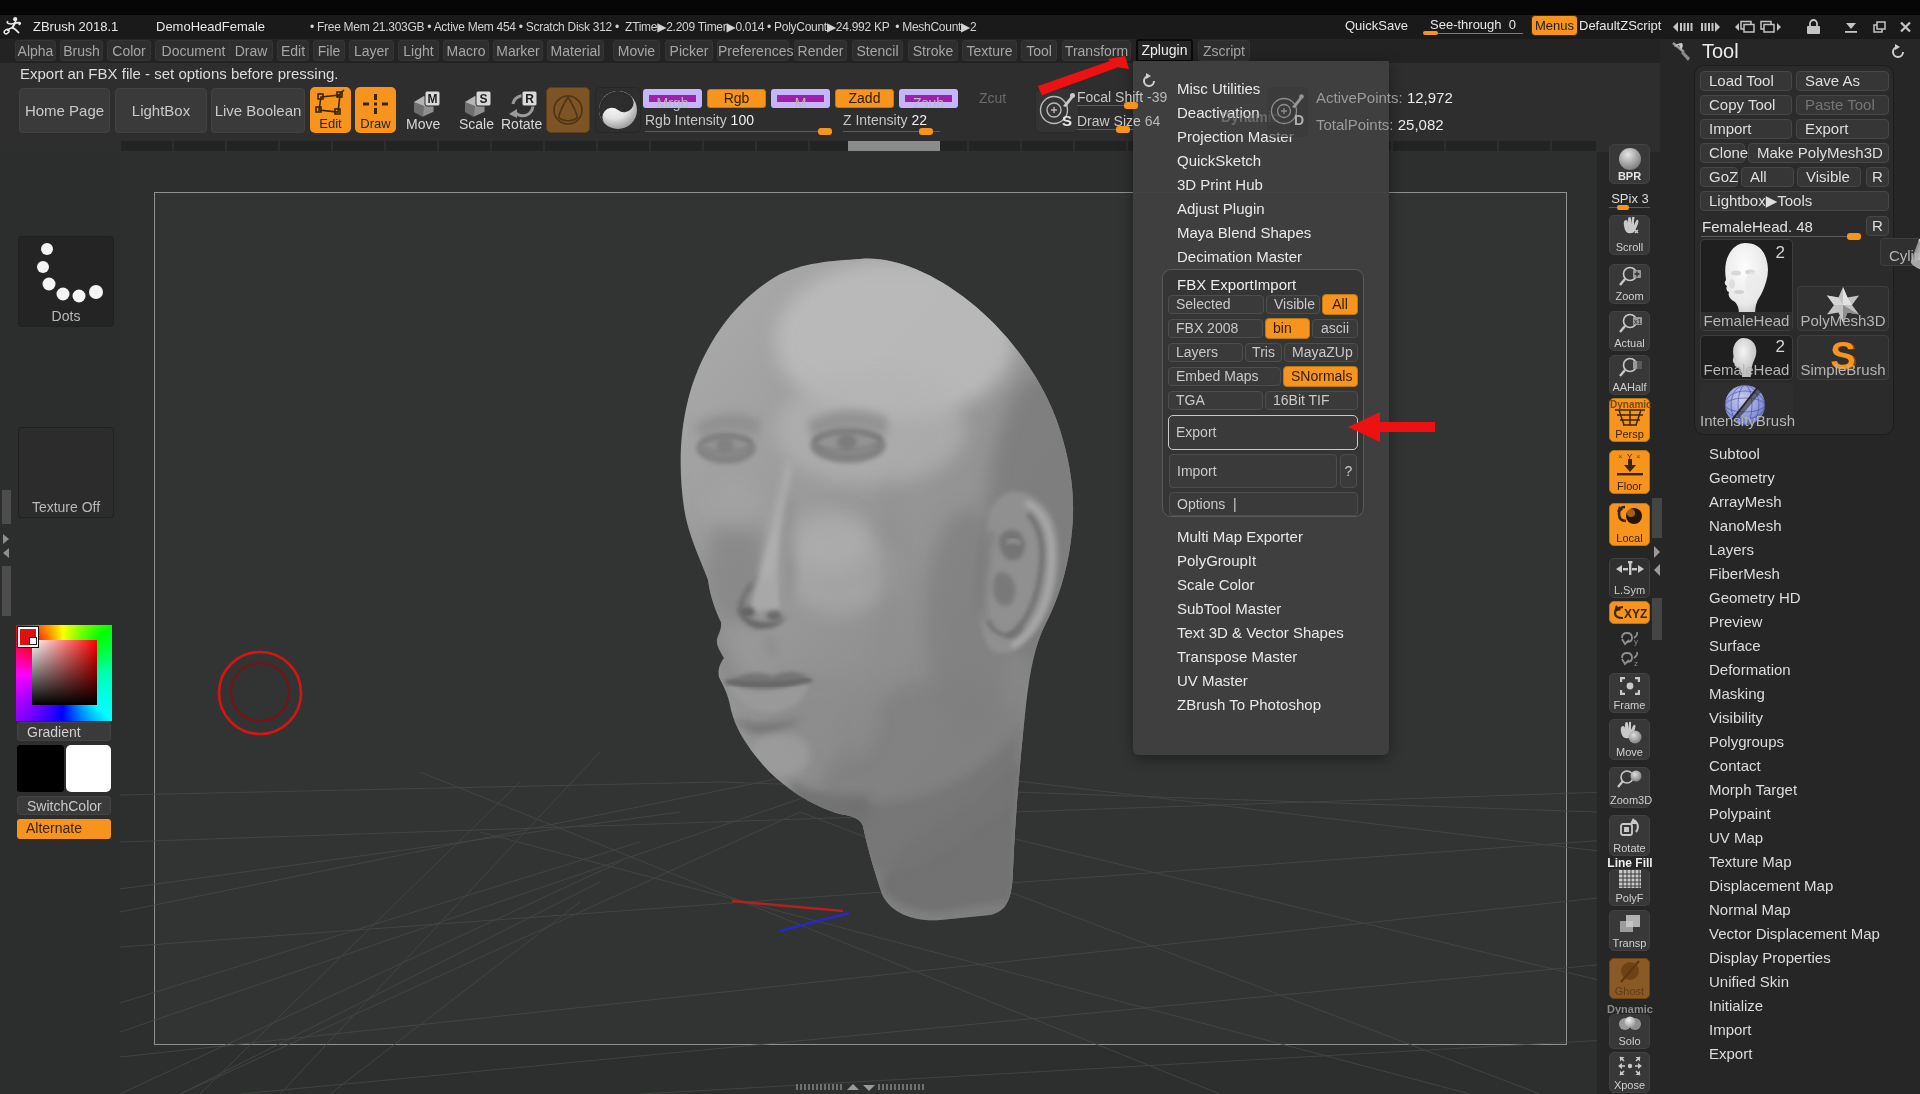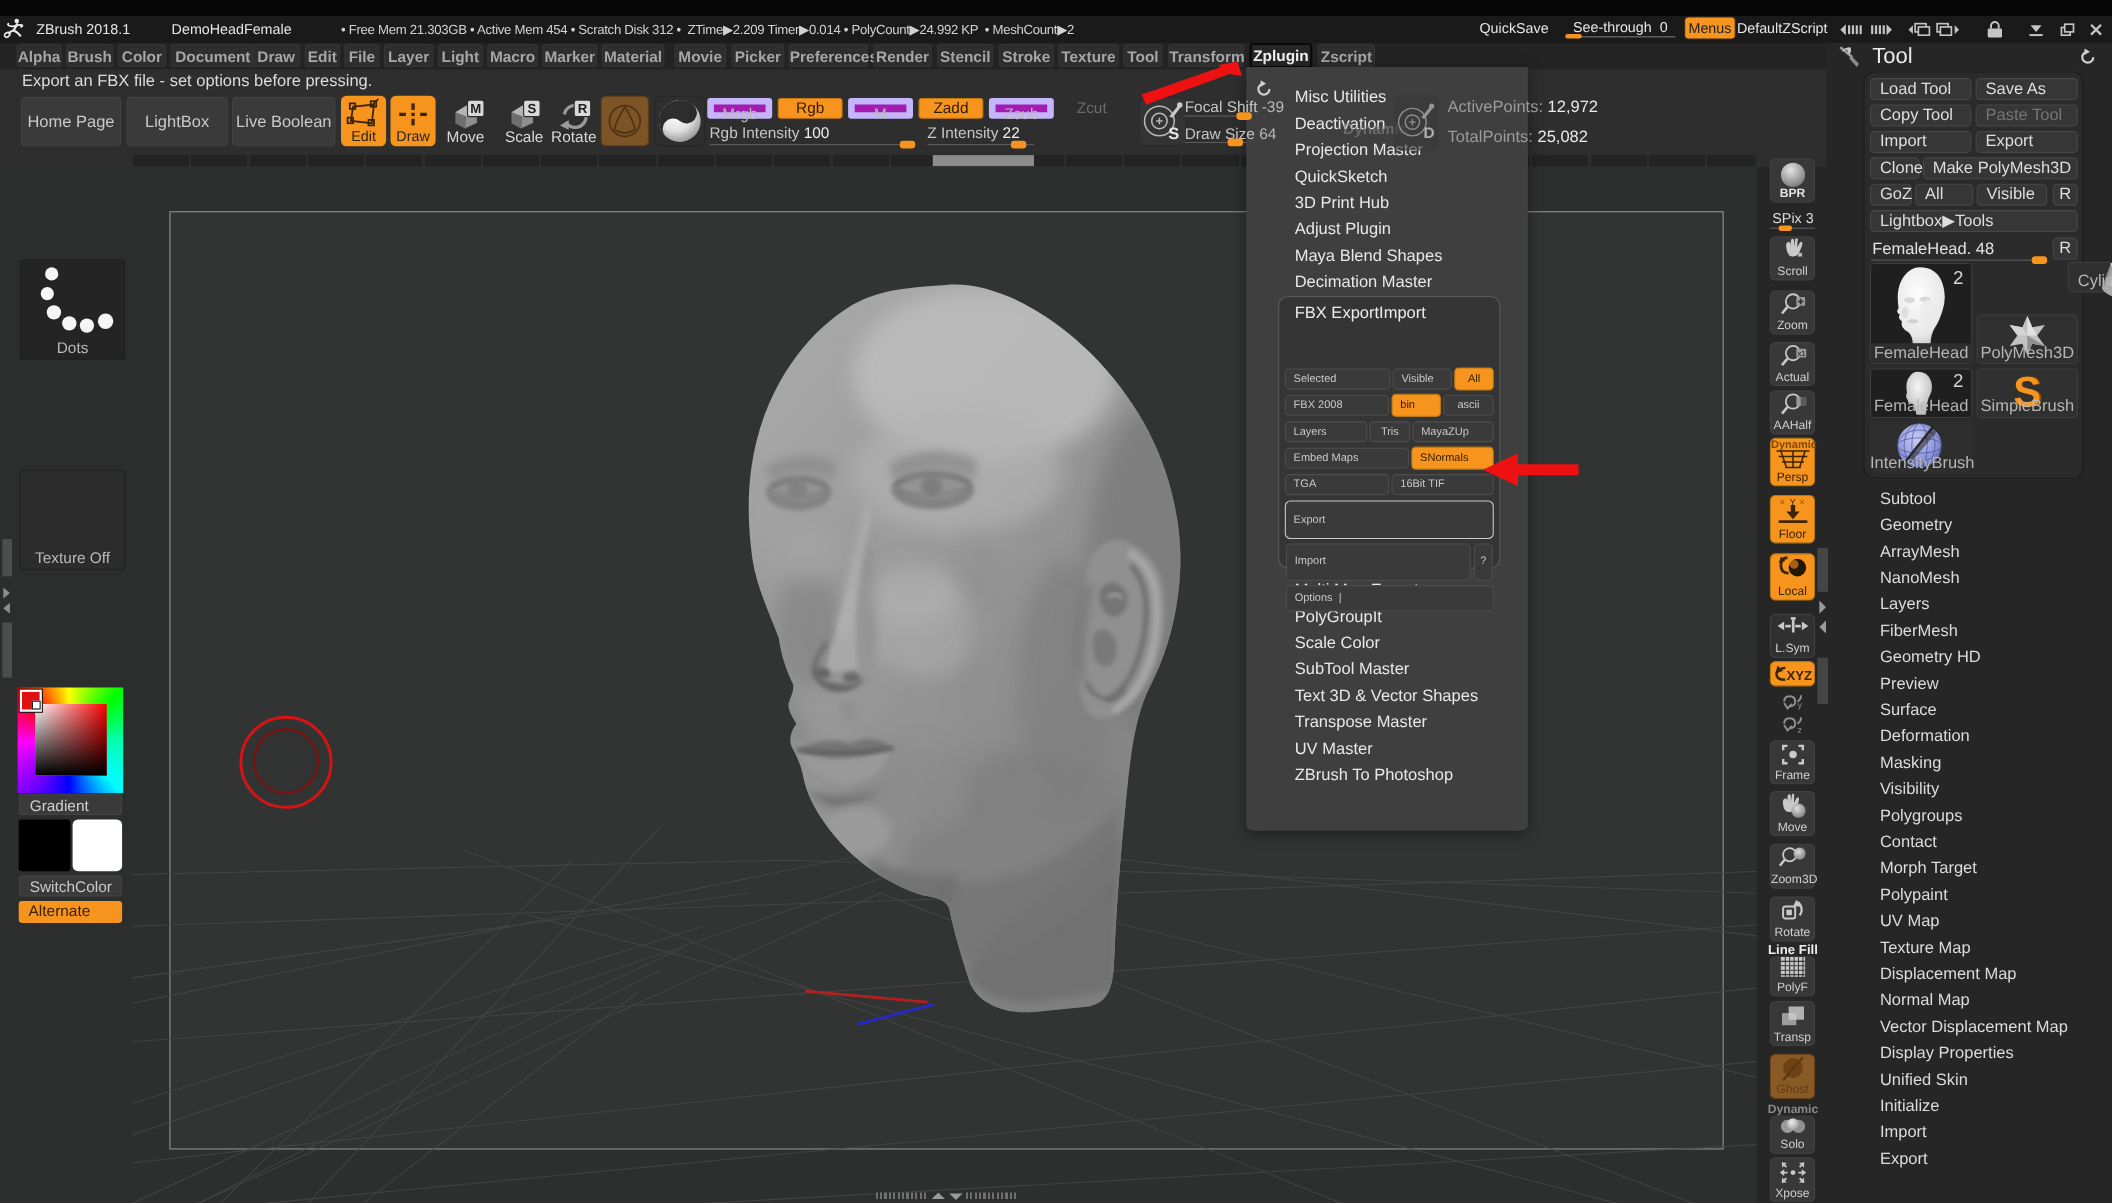--- a/index.html
+++ b/index.html
@@ -6,21 +6,21 @@
   html,body { width:1920px; height:1094px; overflow:hidden; background:#2e2e2e;
     font-family:"Liberation Sans", sans-serif; }
   .abs { position:absolute; }
   #root { position:absolute; top:0; left:0; width:1920px; height:1094px; }
 
   
   #topblack { left:0; top:0; width:1920px; height:15px; background:#060606; }
   #titlebar { left:0; top:15px; width:1920px; height:24px; background:#1a1a1a;
     color:#e6e6e6; font-size:15px; }
   #titlebar .t { position:absolute; top:3px; white-space:nowrap; }
-  #menubar { left:0; top:39px; width:1920px; height:24px; background:#232323;font-weight:bold; }
+  #menubar { left:0; top:39px; width:1920px; height:24px; background:#232323; }
   .mbtn { position:absolute; top:1px; height:21px; line-height:21px; text-align:center;
     background:#2e2e2e; border:1px solid #353535; border-radius:3px;
     color:#a6a6a6; font-size:14px; }
   #helpline { left:20px; top:65px; color:#dcdcdc; font-size:15px; }
 
   
   .bigbtn { position:absolute; top:88px; height:45px; background:#3a3a3a;
     border:1px solid #424242; border-radius:4px; color:#c9c9c9; font-size:15px;
     text-align:center; line-height:43px; }
   .obtn { position:absolute; background:#f7941d; border-radius:5px; color:#232323; }
@@ -50,21 +50,21 @@
   #docrect { position:absolute; left:34px; top:40px; width:1413px; height:853px;
     border:1px solid #909090; background:#323333; }
 
   
   #zmenu { left:1133px; top:61px; width:256px; height:694px;
     background:rgba(64,64,64,0.97); box-shadow:0 3px 14px rgba(0,0,0,0.4); border-radius:0 0 6px 6px; }
   .zitem { position:absolute; left:44px; color:#e8e8e8; font-size:15px; white-space:nowrap; }
   #fbx { position:absolute; left:29px; top:208px; width:202px; height:248px;
     background:#353535; border:1px solid #5a5a5a; border-radius:9px; }
   .fbtn { position:absolute; height:19px; background:#3a3a3a; border:1px solid #4d4d4d;
-    border-radius:4px; color:#c9c9c9; font-size:10px; line-height:17px; padding-left:7px;margin-top:40px; }
+    border-radius:4px; color:#c9c9c9; font-size:14px; line-height:17px; padding-left:7px; }
   .fbtn.on { background:#f7941d; border:1px solid #b97812; color:#2e1d02; }
 
   
   .shbtn { position:absolute; left:1609px; width:41px; background:#383838;
     border:1px solid #424242; border-radius:5px; color:#cfcfcf; font-size:11px;
     text-align:center; }
   .shbtn.orange { background:#f7941d; border:1px solid #b97812; color:#4a2c00; }
   .shlab { position:absolute; width:100%; bottom:1px; text-align:center; font-size:11px; }
 
   

